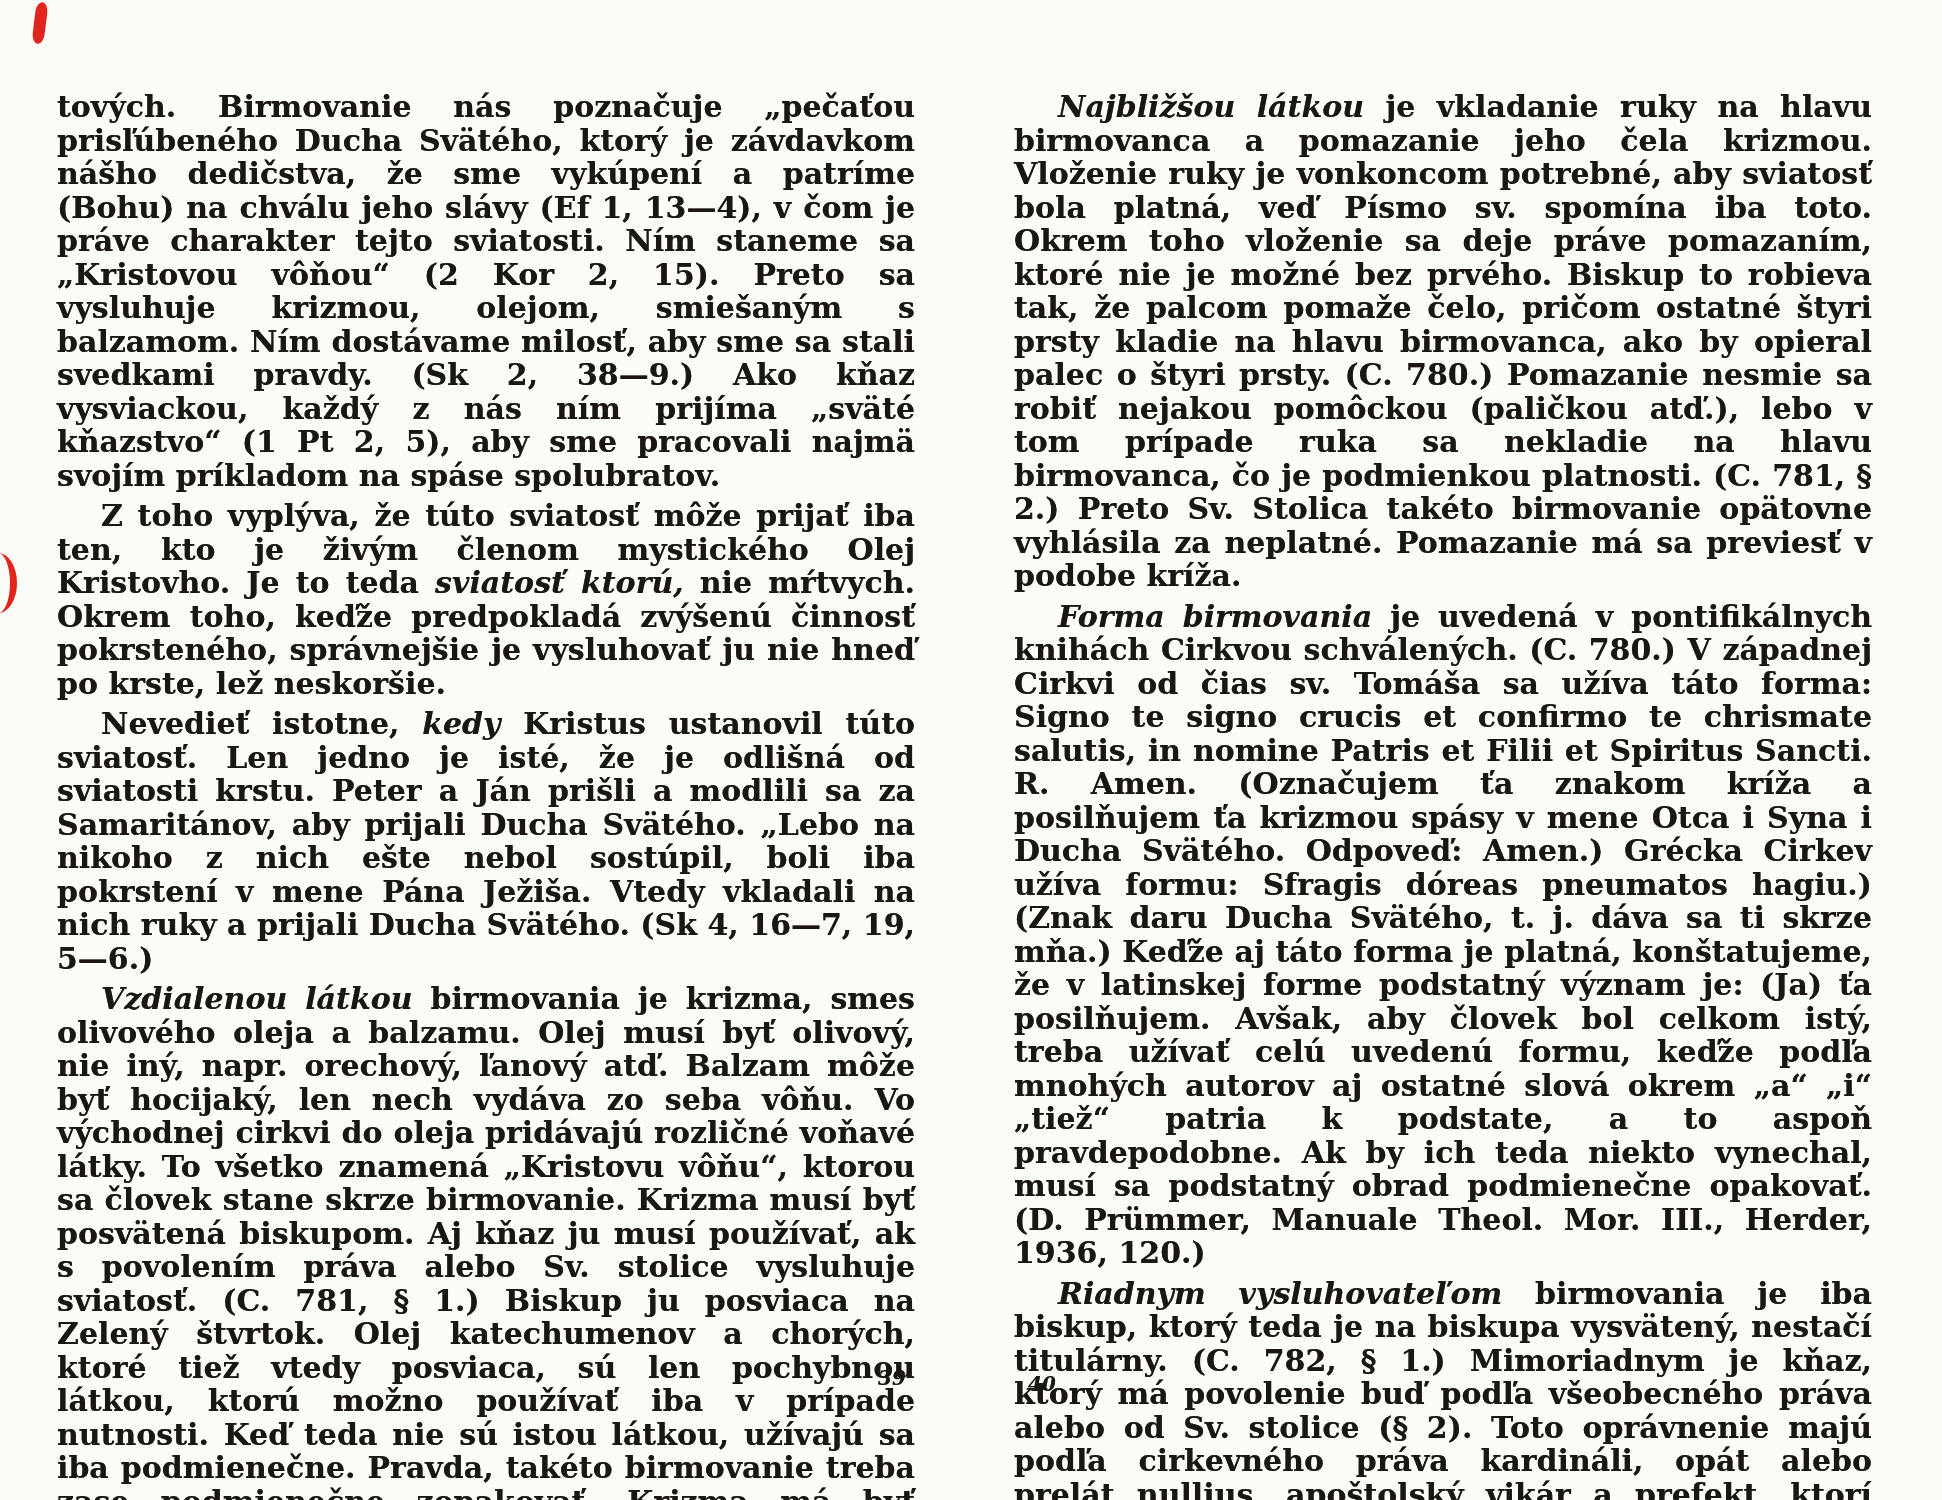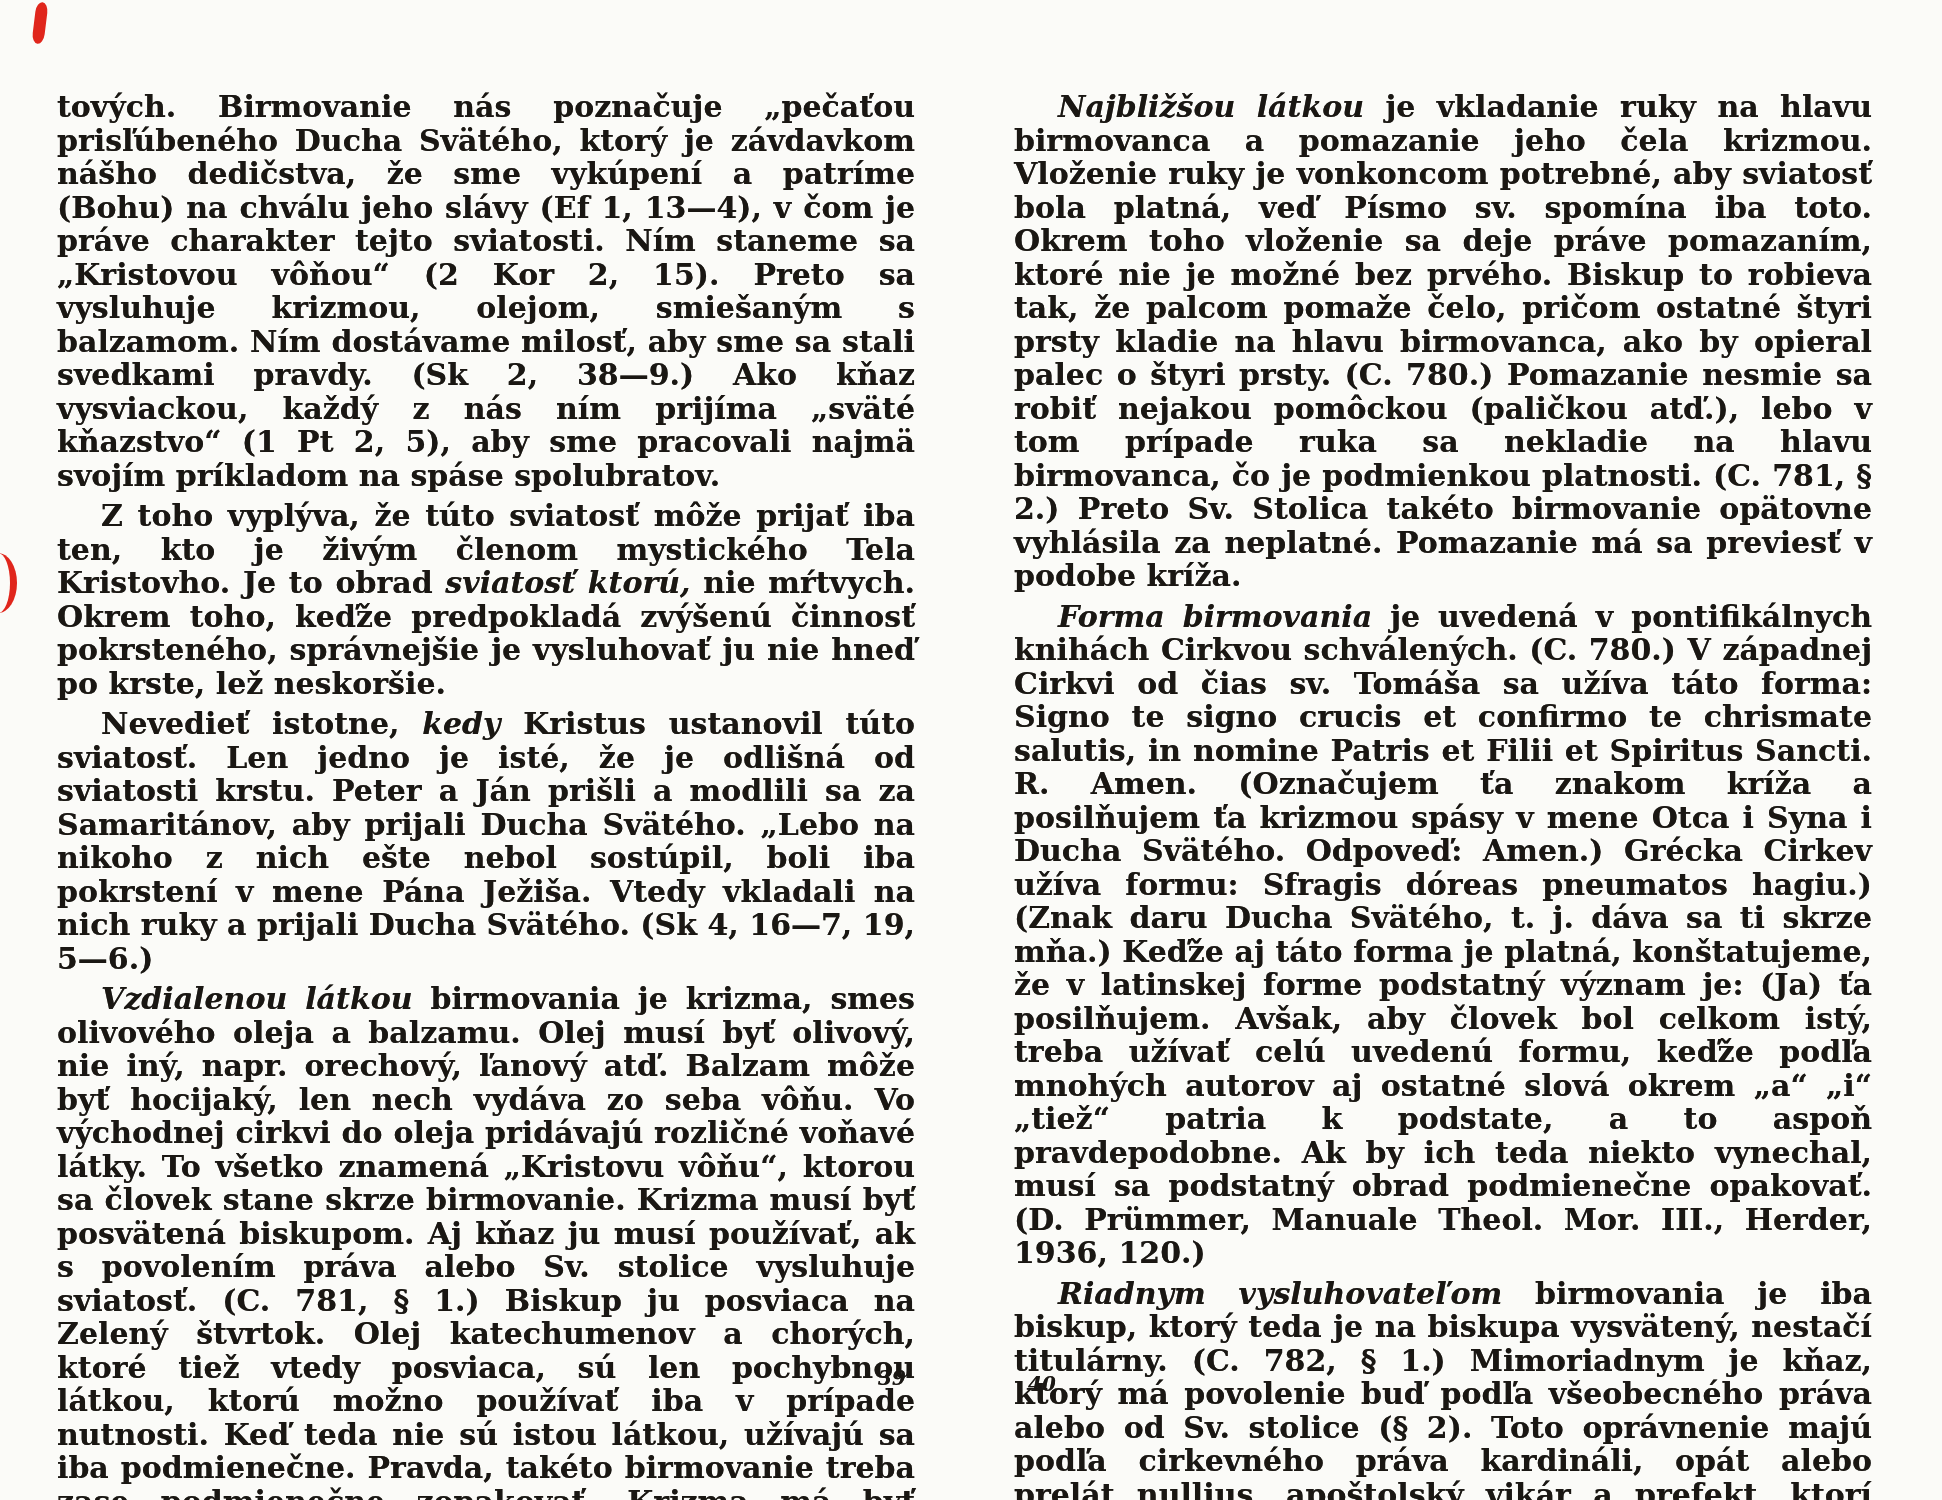--- a/index.html
+++ b/index.html
@@ -53,21 +53,21 @@
 </head>
 <body>
 
 <div>
 
   <span class="pen-mark-top"></span>
   <span class="pen-mark-edge"></span>
 
   <div class="page-col col-left">
     <p class="para flush"><span>tových. Birmovanie nás poznačuje „pečaťou prisľúbeného Ducha Svätého, ktorý je závdavkom nášho dedičstva, že sme vykúpení a patríme (Bohu) na chválu jeho slávy (Ef 1, 13—4), v čom je práve charakter tejto sviatosti. Ním staneme sa „Kristovou vôňou“ (2 Kor 2, 15). Preto sa vysluhuje krizmou, olejom, smiešaným s balzamom. Ním dostávame milosť, aby sme sa stali svedkami pravdy. (Sk 2, 38—9.) Ako kňaz vysviackou, každý z nás ním prijíma „sväté kňazstvo“ (1 Pt 2, 5), aby sme pracovali najmä svojím príkladom na spáse spolubratov.</span></p>
-    <p class="para"><span>Z toho vyplýva, že túto sviatosť môže prijať iba ten, kto je živým členom mystického Tela Kristovho. Je to obrad </span><span class="italic">sviatosť ktorú,</span><span> nie mŕtvych. Okrem toho, keďže predpokladá zvýšenú činnosť pokrsteného, správnejšie je vysluhovať ju nie hneď po krste, lež neskoršie.</span></p>
+    <p class="para"><span>Z toho vyplýva, že túto sviatosť môže prijať iba ten, kto je živým členom mystického Olej Kristovho. Je to teda </span><span class="italic">sviatosť ktorú,</span><span> nie mŕtvych. Okrem toho, keďže predpokladá zvýšenú činnosť pokrsteného, správnejšie je vysluhovať ju nie hneď po krste, lež neskoršie.</span></p>
     <p class="para"><span>Nevedieť istotne, </span><span class="italic">kedy</span><span> Kristus ustanovil túto sviatosť. Len jedno je isté, že je odlišná od sviatosti krstu. Peter a Ján prišli a modlili sa za Samaritánov, aby prijali Ducha Svätého. „Lebo na nikoho z nich ešte nebol sostúpil, boli iba pokrstení v mene Pána Ježiša. Vtedy vkladali na nich ruky a prijali Ducha Svätého. (Sk 4, 16—7, 19, 5—6.)</span></p>
     <p class="para"><span class="italic">Vzdialenou látkou</span><span> birmovania je krizma, smes olivového oleja a balzamu. Olej musí byť olivový, nie iný, napr. orechový, ľanový atď. Balzam môže byť hocijaký, len nech vydáva zo seba vôňu. Vo východnej cirkvi do oleja pridávajú rozličné voňavé látky. To všetko znamená „Kristovu vôňu“, ktorou sa človek stane skrze birmovanie. Krizma musí byť posvätená biskupom. Aj kňaz ju musí používať, ak s povolením práva alebo Sv. stolice vysluhuje sviatosť. (C. 781, § 1.) Biskup ju posviaca na Zelený štvrtok. Olej katechumenov a chorých, ktoré tiež vtedy posviaca, sú len pochybnou látkou, ktorú možno používať iba v prípade nutnosti. Keď teda nie sú istou látkou, užívajú sa iba podmienečne. Pravda, takéto birmovanie treba zase podmienečne zopakovať. Krizma má byť čerstvá, t. j. posvätená v bežnom roku. No ak by nebolo novej, aj minuloročnou možno udeliť sviatosť.</span></p>
   </div>
 
   <div class="page-col col-right">
     <p class="para"><span class="italic">Najbližšou látkou</span><span> je vkladanie ruky na hlavu birmovanca a pomazanie jeho čela krizmou. Vloženie ruky je vonkoncom potrebné, aby sviatosť bola platná, veď Písmo sv. spomína iba toto. Okrem toho vloženie sa deje práve pomazaním, ktoré nie je možné bez prvého. Biskup to robieva tak, že palcom pomaže čelo, pričom ostatné štyri prsty kladie na hlavu birmovanca, ako by opieral palec o štyri prsty. (C. 780.) Pomazanie nesmie sa robiť nejakou pomôckou (paličkou atď.), lebo v tom prípade ruka sa nekladie na hlavu birmovanca, čo je podmienkou platnosti. (C. 781, § 2.) Preto Sv. Stolica takéto birmovanie opätovne vyhlásila za neplatné. Pomazanie má sa previesť v podobe kríža.</span></p>
     <p class="para"><span class="italic">Forma birmovania</span><span> je uvedená v pontifikálnych knihách Cirkvou schválených. (C. 780.) V západnej Cirkvi od čias sv. Tomáša sa užíva táto forma: Signo te signo crucis et confirmo te chrismate salutis, in nomine Patris et Filii et Spiritus Sancti. R. Amen. (Označujem ťa znakom kríža a posilňujem ťa krizmou spásy v mene Otca i Syna i Ducha Svätého. Odpoveď: Amen.) Grécka Cirkev užíva formu: Sfragis dóreas pneumatos hagiu.) (Znak daru Ducha Svätého, t. j. dáva sa ti skrze mňa.) Keďže aj táto forma je platná, konštatujeme, že v latinskej forme podstatný význam je: (Ja) ťa posilňujem. Avšak, aby človek bol celkom istý, treba užívať celú uvedenú formu, keďže podľa mnohých autorov aj ostatné slová okrem „a“ „i“ „tiež“ patria k podstate, a to aspoň pravdepodobne. Ak by ich teda niekto vynechal, musí sa podstatný obrad podmienečne opakovať. (D. Prümmer, Manuale Theol. Mor. III., Herder, 1936, 120.)</span></p>
     <p class="para"><span class="italic">Riadnym vysluhovateľom</span><span> birmovania je iba biskup, ktorý teda je na biskupa vysvätený, nestačí titulárny. (C. 782, § 1.) Mimoriadnym je kňaz, ktorý má povolenie buď podľa všeobecného práva alebo od Sv. stolice (§ 2). Toto oprávnenie majú podľa cirkevného práva kardináli, opát alebo prelát nullius, apoštolský vikár a prefekt, ktorí však môžu platne birmovať iba na svojom území a iba za trvania svojho úradu (§ 3). Teda nemôže birmovať apoštolský administrátor, iba ak je biskupom, alebo ak má na to osobitné poverenie od Sv. stolice.</span></p>
   </div>
 

